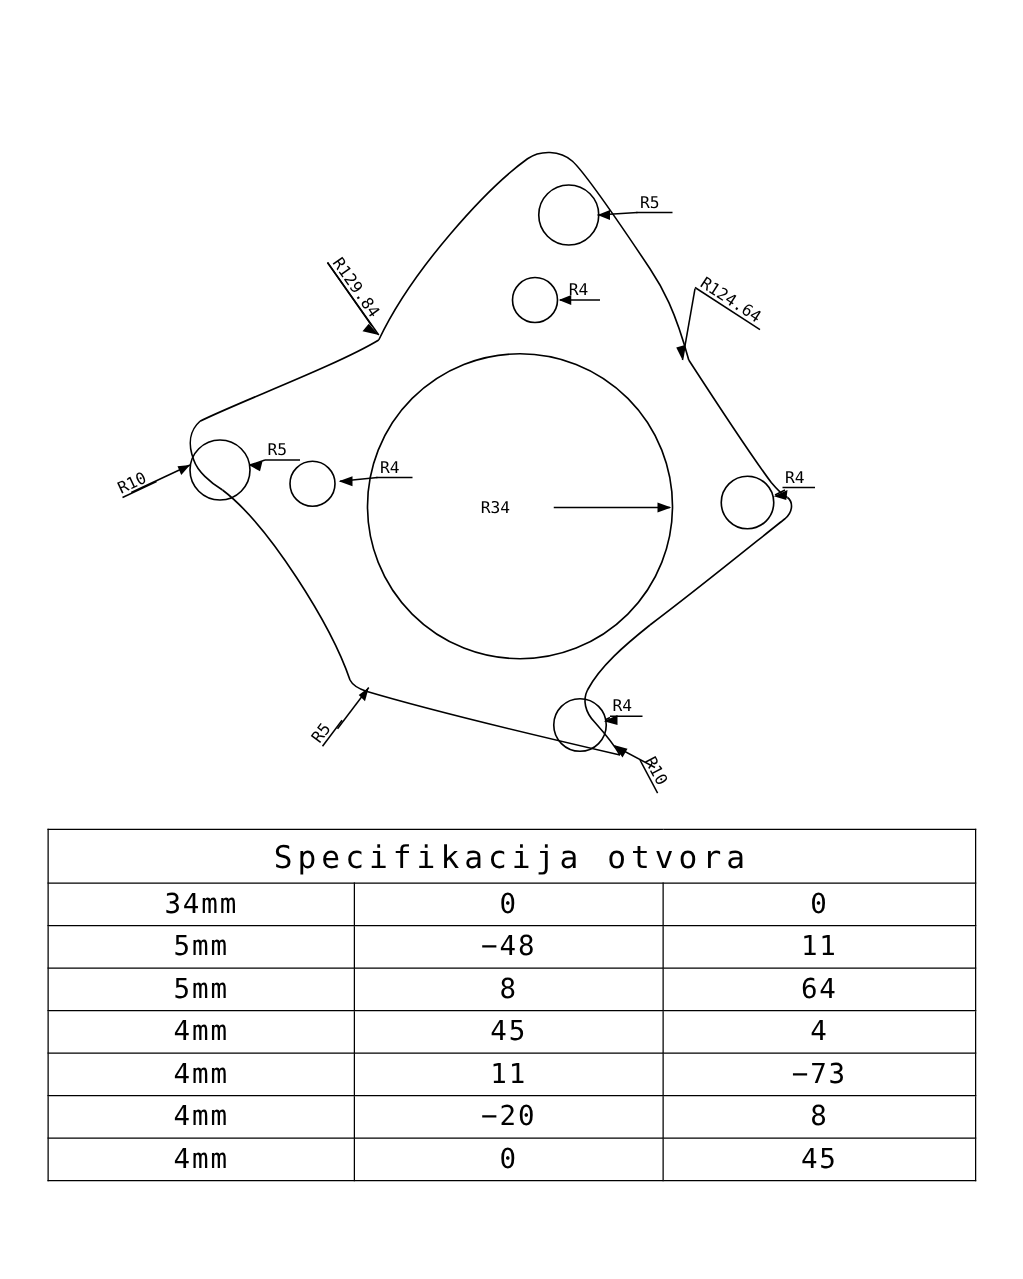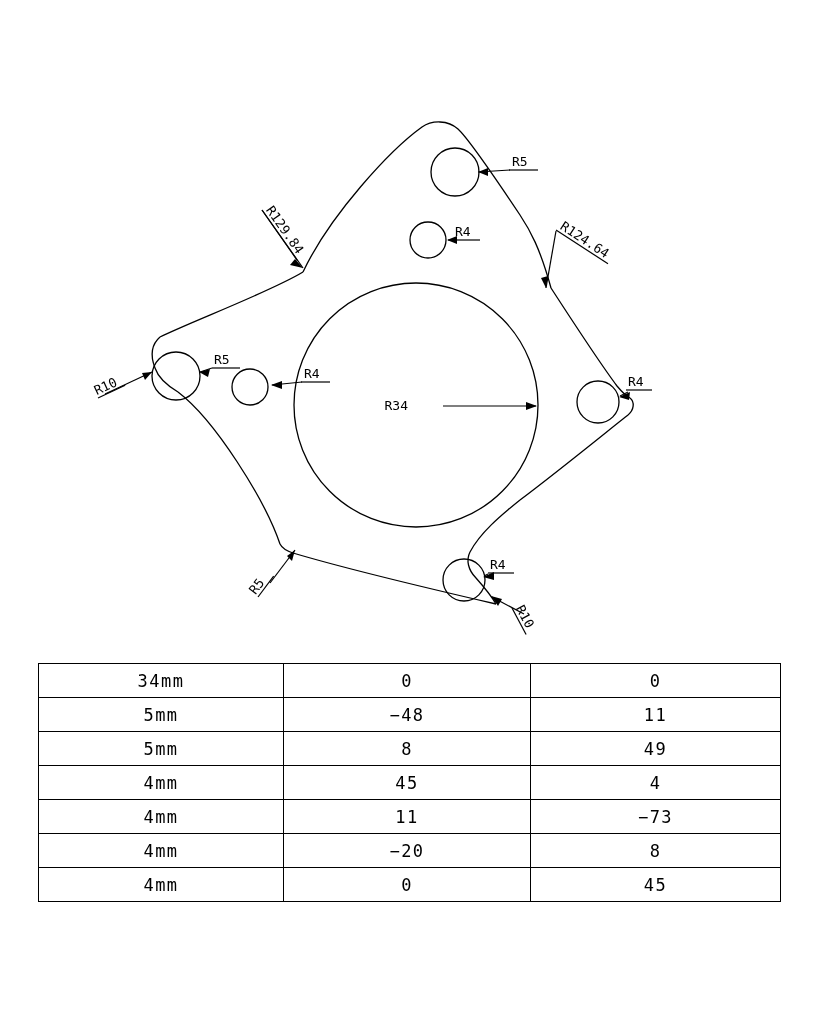--- a/index.html
+++ b/index.html
@@ -39,21 +39,21 @@
   table.spec-table {
     border-collapse: collapse;
     table-layout: fixed;
     width: 742px;
     background: #ffffff;
   }
   table.spec-table td {
     border: 1px solid #000000;
     text-align: center;
     font-family: "DejaVu Sans Mono", monospace;
-    font-size: 17px;
+    font-size: 22px;
     height: 33px;
     padding: 0;
     letter-spacing: 1.5px;
     color: #000000;
   }
   table.spec-table tr.title-row td {
     font-size: 25px;
     height: 42px;
     letter-spacing: 4px;
   }
@@ -194,34 +194,37 @@
 </div>
 
 <div id="spec-table-wrap">
   <table class="spec-table">
     <colgroup>
       <col class="c1">
         <col class="c2">
         <col class="c3">
     </colgroup>
     <tbody>
+      <tr class="title-row">
+        <td colspan="3">Specifikacija otvora</td>
+      </tr>
       <tr>
         <td>34mm</td>
         <td>0</td>
         <td>0</td>
       </tr>
       <tr>
         <td>5mm</td>
         <td>−48</td>
         <td>11</td>
       </tr>
       <tr>
         <td>5mm</td>
         <td>8</td>
-        <td>49</td>
+        <td>64</td>
       </tr>
       <tr>
         <td>4mm</td>
         <td>45</td>
         <td>4</td>
       </tr>
       <tr>
         <td>4mm</td>
         <td>11</td>
         <td>−73</td>

